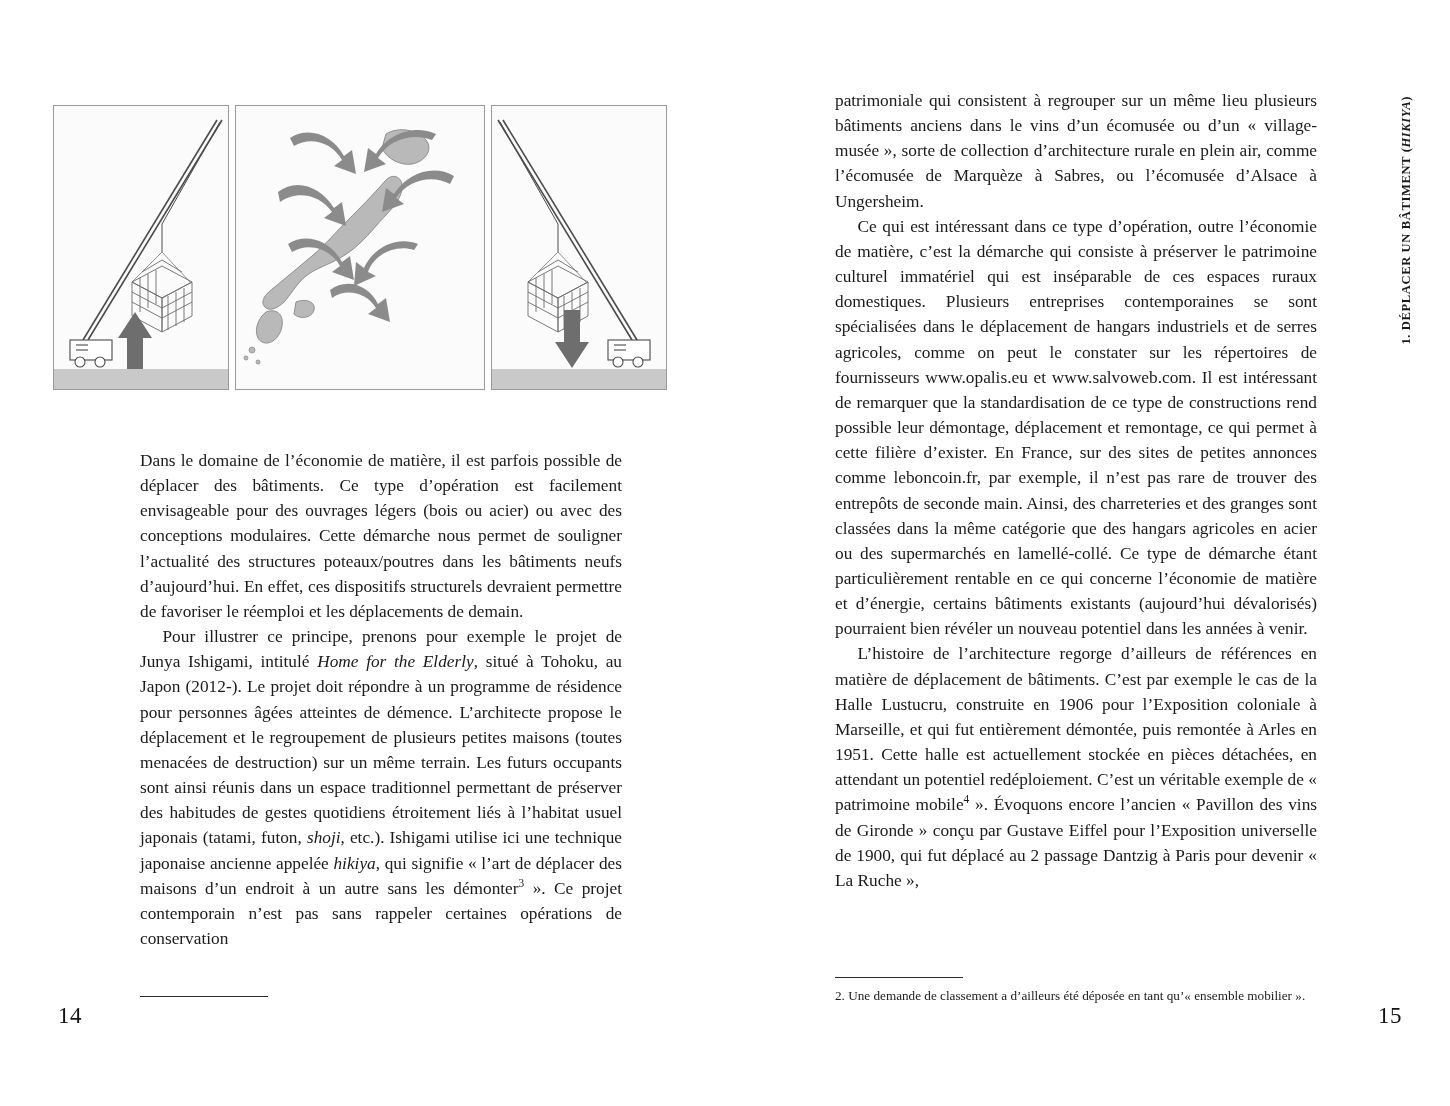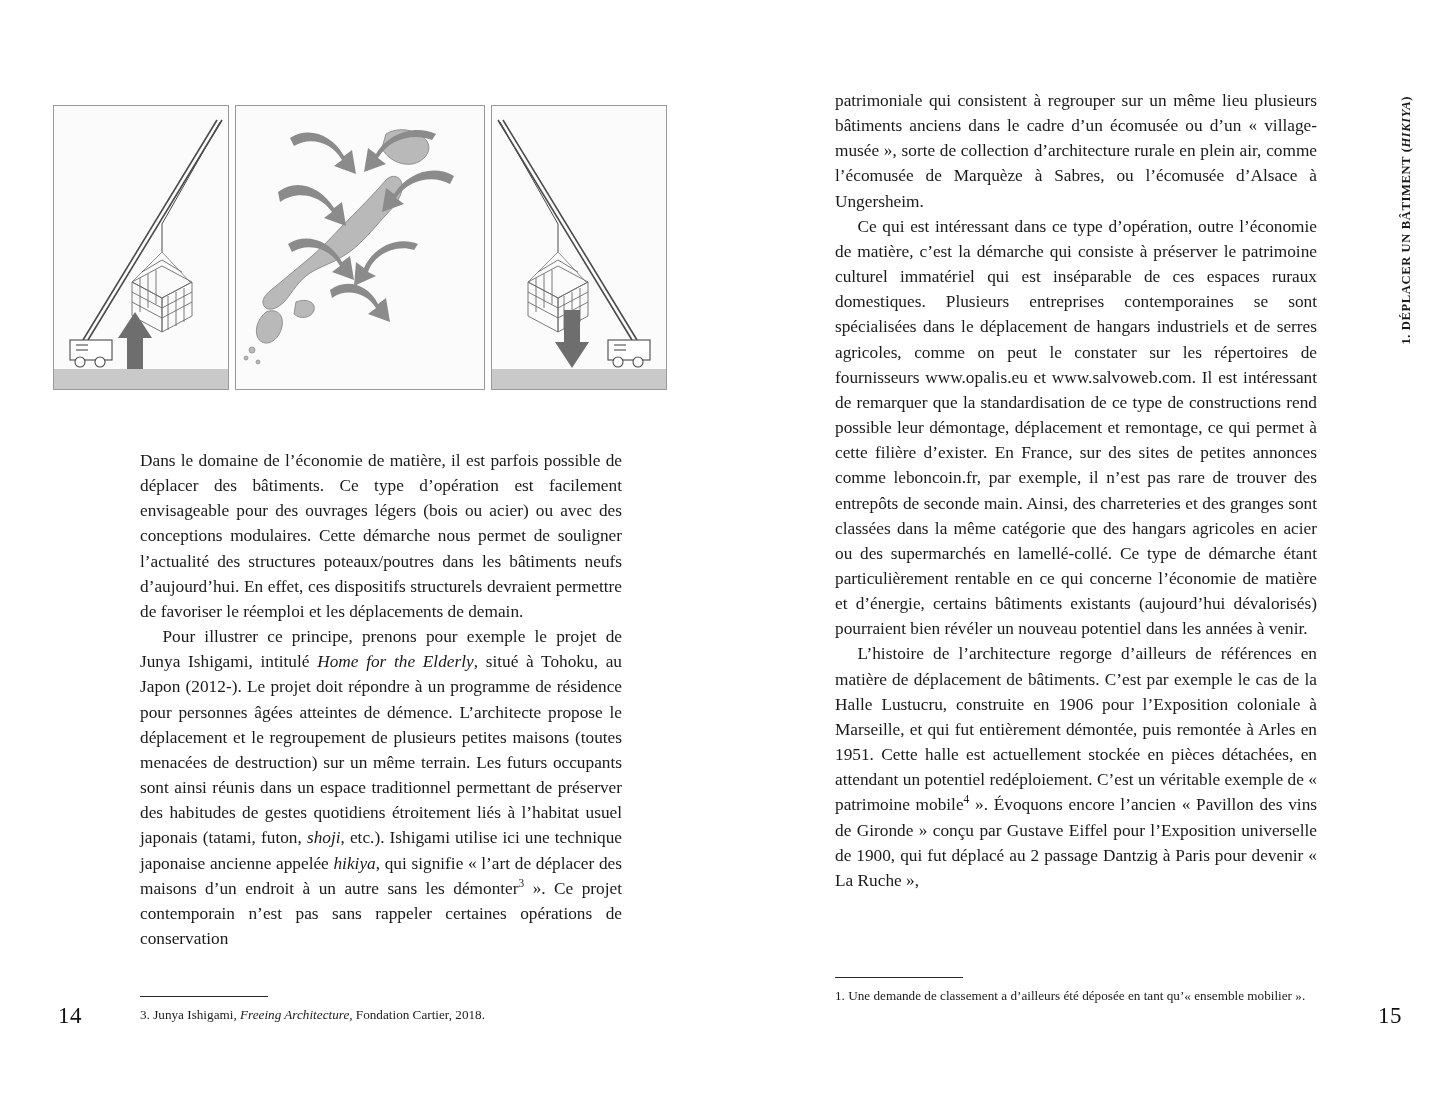--- a/index.html
+++ b/index.html
@@ -246,32 +246,31 @@
         <div class="ground"></div>
       </div>
     </div>
 
     <div class="body-text">
       <p>Dans le domaine de l’économie de matière, il est parfois possible de déplacer des bâtiments. Ce type d’opération est facilement envisageable pour des ouvrages légers (bois ou acier) ou avec des conceptions modulaires. Cette démarche nous permet de souligner l’actualité des structures poteaux/poutres dans les bâtiments neufs d’aujourd’hui. En effet, ces dispositifs structurels devraient permettre de favoriser le réemploi et les déplacements de demain.</p>
       <p>Pour illustrer ce principe, prenons pour exemple le projet de Junya Ishigami, intitulé <i>Home for the Elderly</i>, situé à Tohoku, au Japon (2012-). Le projet doit répondre à un programme de résidence pour personnes âgées atteintes de démence. L’architecte propose le déplacement et le regroupement de plusieurs petites maisons (toutes menacées de destruction) sur un même terrain. Les futurs occupants sont ainsi réunis dans un espace traditionnel permettant de préserver des habitudes de gestes quotidiens étroitement liés à l’habitat usuel japonais (tatami, futon, <i>shoji</i>, etc.). Ishigami utilise ici une technique japonaise ancienne appelée <i>hikiya</i>, qui signifie « l’art de déplacer des maisons d’un endroit à un autre sans les démonter<sup>3</sup> ». Ce projet contemporain n’est pas sans rappeler certaines opérations de conservation</p>
     </div>
 
     <div class="footnote-rule"></div>
-    <div class="footnote">3. Junya Ishigami, <i>Freeing Architecture</i>, Fondation Cartier, 2018.</div>
     <div class="folio folio-left">14</div>
   </div>
 
   <div class="page-right">
 
     <div class="running-head">1. DÉPLACER UN BÂTIMENT (<span class="ital">HIKIYA</span>)</div>
 
     <div class="body-text">
-      <p>patrimoniale qui consistent à regrouper sur un même lieu plusieurs bâtiments anciens dans le cadre d’un écomusée ou d’un « village-musée », sorte de collection d’architecture rurale en plein air, comme l’écomusée de Marquèze à Sabres, ou l’écomusée d’Alsace à Ungersheim.</p>
+      <p>patrimoniale qui consistent à regrouper sur un même lieu plusieurs bâtiments anciens dans le vins d’un écomusée ou d’un « village-musée », sorte de collection d’architecture rurale en plein air, comme l’écomusée de Marquèze à Sabres, ou l’écomusée d’Alsace à Ungersheim.</p>
       <p>Ce qui est intéressant dans ce type d’opération, outre l’économie de matière, c’est la démarche qui consiste à préserver le patrimoine culturel immatériel qui est inséparable de ces espaces ruraux domestiques. Plusieurs entreprises contemporaines se sont spécialisées dans le déplacement de hangars industriels et de serres agricoles, comme on peut le constater sur les répertoires de fournisseurs www.opalis.eu et www.salvoweb.com. Il est intéressant de remarquer que la standardisation de ce type de constructions rend possible leur démontage, déplacement et remontage, ce qui permet à cette filière d’exister. En France, sur des sites de petites annonces comme leboncoin.fr, par exemple, il n’est pas rare de trouver des entrepôts de seconde main. Ainsi, des charreteries et des granges sont classées dans la même catégorie que des hangars agricoles en acier ou des supermarchés en lamellé-collé. Ce type de démarche étant particulièrement rentable en ce qui concerne l’économie de matière et d’énergie, certains bâtiments existants (aujourd’hui dévalorisés) pourraient bien révéler un nouveau potentiel dans les années à venir.</p>
       <p>L’histoire de l’architecture regorge d’ailleurs de références en matière de déplacement de bâtiments. C’est par exemple le cas de la Halle Lustucru, construite en 1906 pour l’Exposition coloniale à Marseille, et qui fut entièrement démontée, puis remontée à Arles en 1951. Cette halle est actuellement stockée en pièces détachées, en attendant un potentiel redéploiement. C’est un véritable exemple de « patrimoine mobile<sup>4</sup> ». Évoquons encore l’ancien « Pavillon des vins de Gironde » conçu par Gustave Eiffel pour l’Exposition universelle de 1900, qui fut déplacé au 2 passage Dantzig à Paris pour devenir « La Ruche »,</p>
     </div>
 
     <div class="footnote-rule"></div>
-    <div class="footnote">1. Une demande de classement a d’ailleurs été déposée en tant qu’« ensemble mobilier ».</div>
+    <div class="footnote">2. Une demande de classement a d’ailleurs été déposée en tant qu’« ensemble mobilier ».</div>
     <div class="folio folio-right">15</div>
   </div>
 
 </div>
 
 </body></html>

